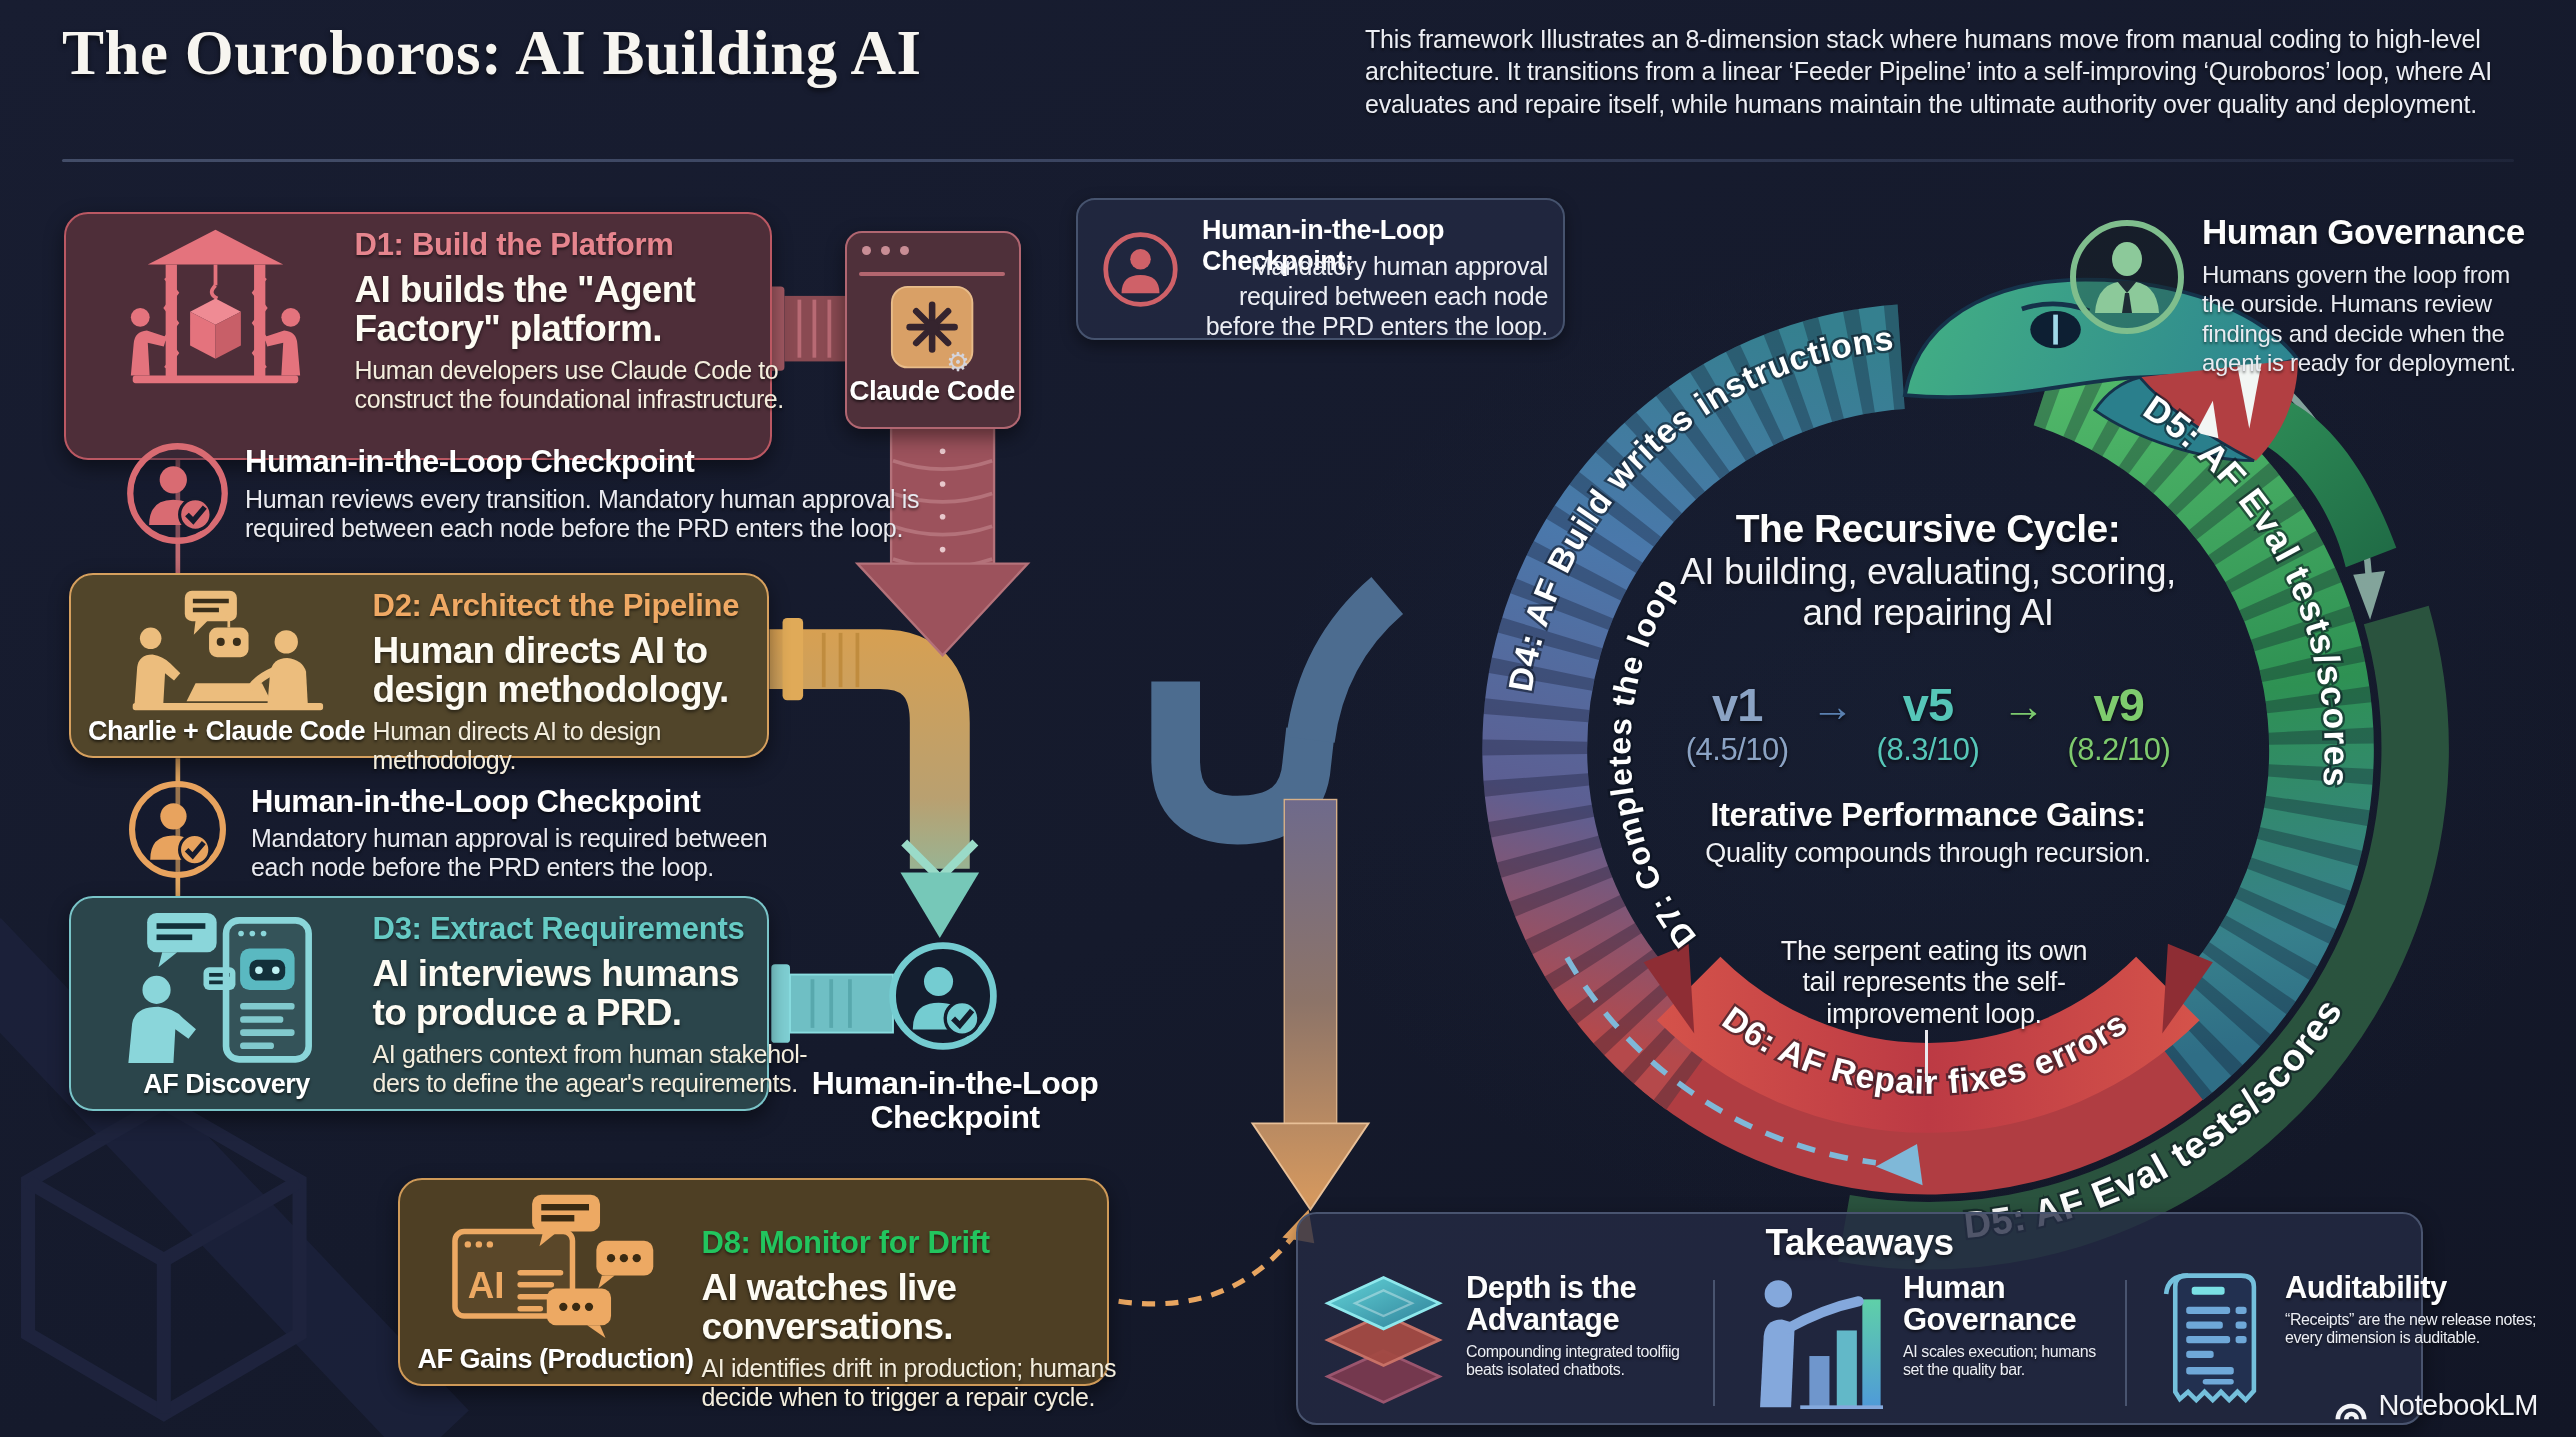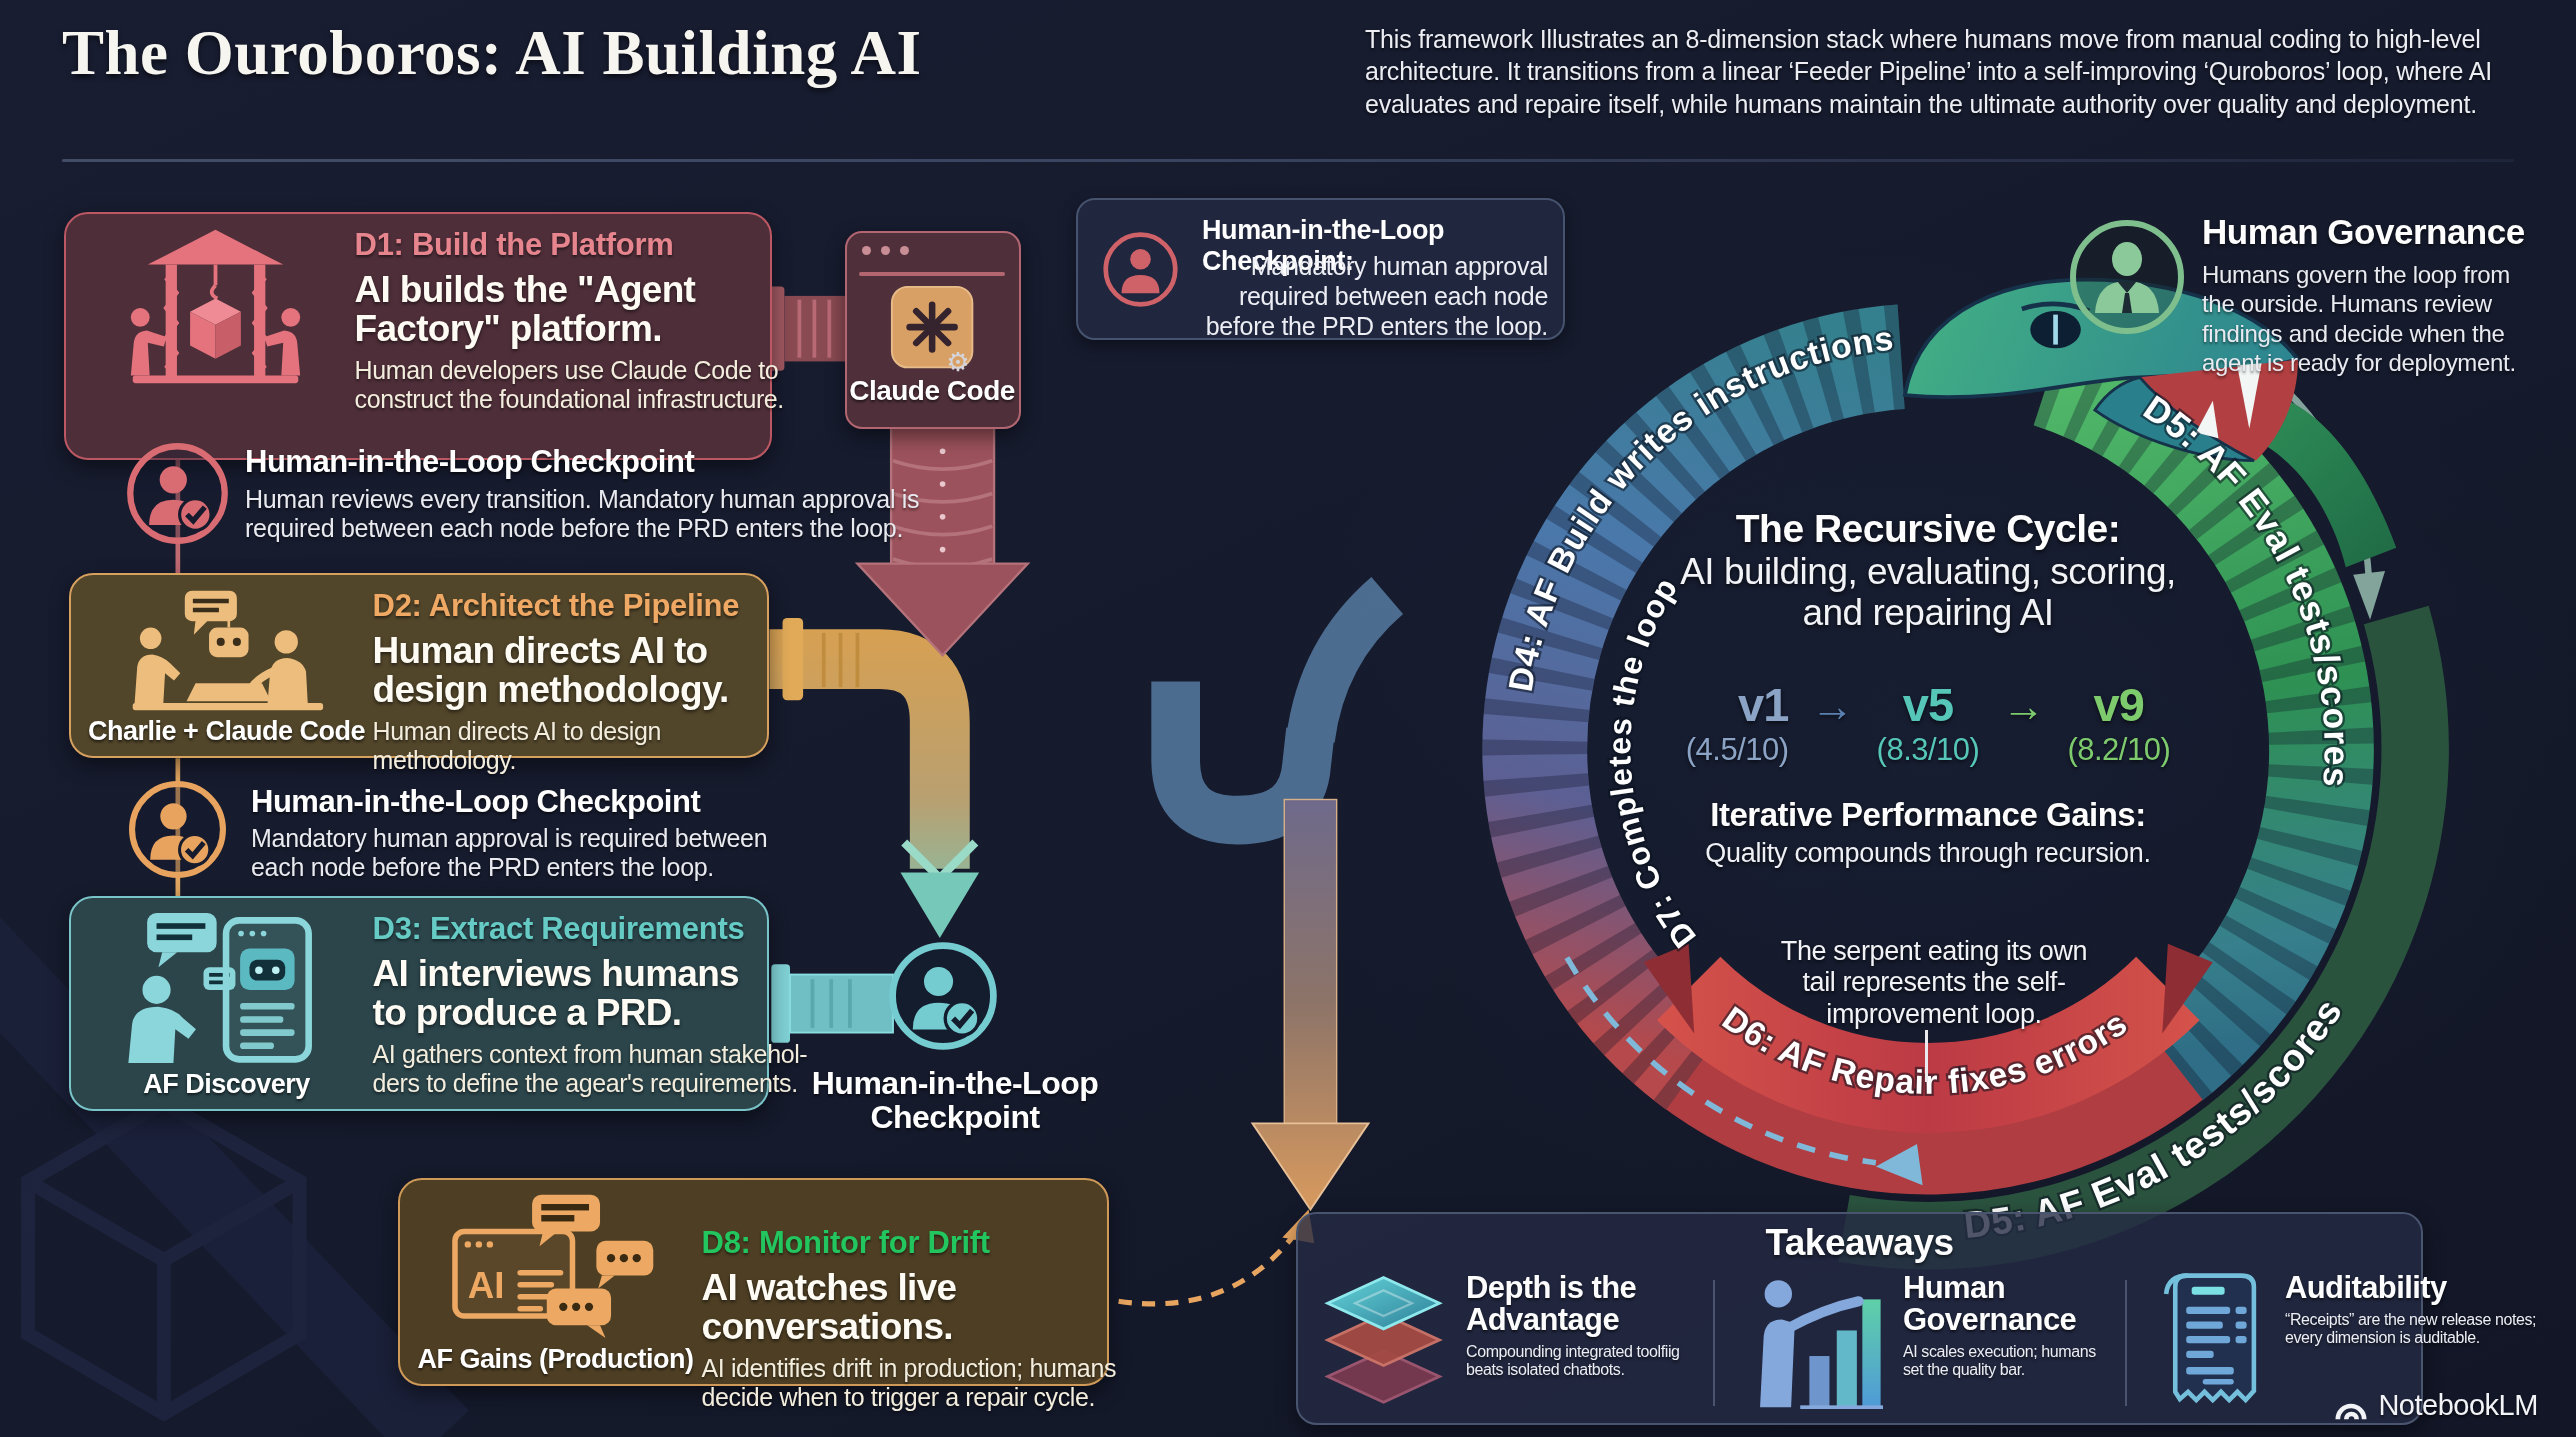--- a/index.html
+++ b/index.html
@@ -57,21 +57,21 @@
     letter-spacing:-0.3px;text-shadow:0 1.9px 2.8px rgba(0,0,0,.55);}
   
   .loop-center{left:1666px;top:507px;width:524px;text-align:center;}
   .lc-title{font-weight:bold;font-size:39px;color:#fdfdfd;letter-spacing:-0.5px;text-shadow:0 1.9px 4.7px rgba(0,0,0,.7);}
   .lc-sub{font-size:37px;line-height:1.12;color:#f2f3f7;letter-spacing:-0.5px;text-shadow:0 1.9px 4.7px rgba(0,0,0,.7);}
   .v-row{display:flex;justify-content:center;align-items:flex-start;gap:22.5px;margin-top:43px;}
   .v-item{text-align:center;}
   .v-name{font-weight:bold;font-size:47px;letter-spacing:-0.9px;text-shadow:0 1.9px 4.7px rgba(0,0,0,.6);}
   .v-score{font-size:31px;margin-top:0;letter-spacing:-0.5px;text-shadow:0 1.9px 3.7px rgba(0,0,0,.6);}
   .v-arrow{font-size:43px;font-weight:bold;padding-top:5.6px;text-shadow:0 1.9px 3.7px rgba(0,0,0,.6);}
-  .v1 .v-name,.v1 .v-score{color:#8ba3c4;text-align:right;}
+  .v1 .v-name,.v1 .v-score{color:#8ba3c4;}
   .v5 .v-name,.v5 .v-score{color:#56c6b8;}
   .v9 .v-name,.v9 .v-score{color:#7ecb6e;}
   .arr-blue{color:#5a80b0;} .arr-green{color:#7cc96e;}
   .lc-gains-t{font-weight:bold;font-size:33px;color:#fdfdfd;margin-top:28px;letter-spacing:-0.5px;text-shadow:0 1.9px 3.7px rgba(0,0,0,.7);}
   .lc-gains-b{font-size:27px;color:#eef0f5;margin-top:3.7px;letter-spacing:-0.3px;text-shadow:0 1.9px 3.7px rgba(0,0,0,.7);}
   .serpent-note{left:1775px;top:936px;width:318px;text-align:center;font-size:27px;line-height:1.16;
     color:#f2f3f7;letter-spacing:-0.4px;text-shadow:0 1.9px 3.7px rgba(0,0,0,.7);}
   .serpent-tick{left:1925px;top:1030px;width:2.8px;height:52px;background:#e9e9ee;}
   
   .tk-panel{left:1296px;top:1212px;width:1127px;height:213px;background:rgba(36,43,67,.80);

